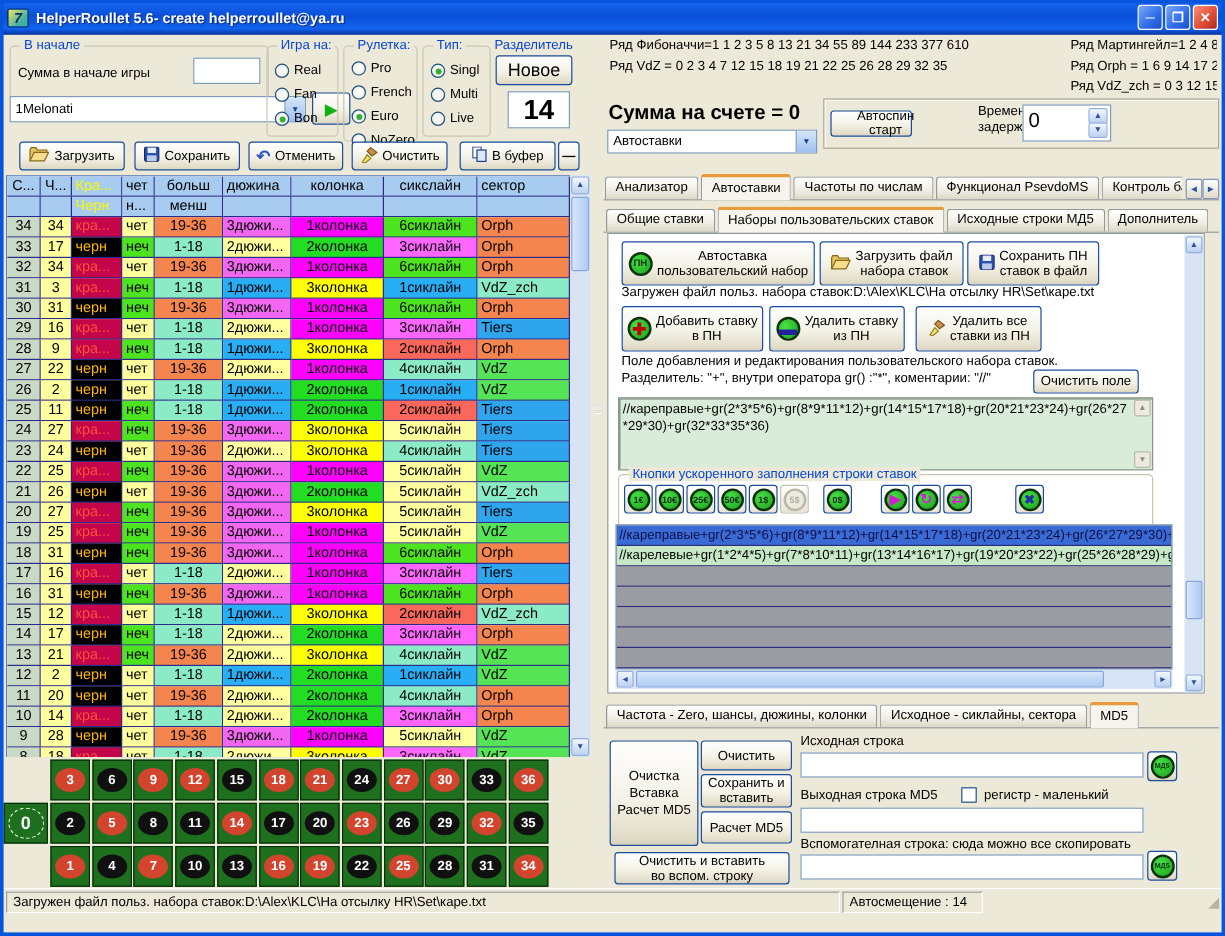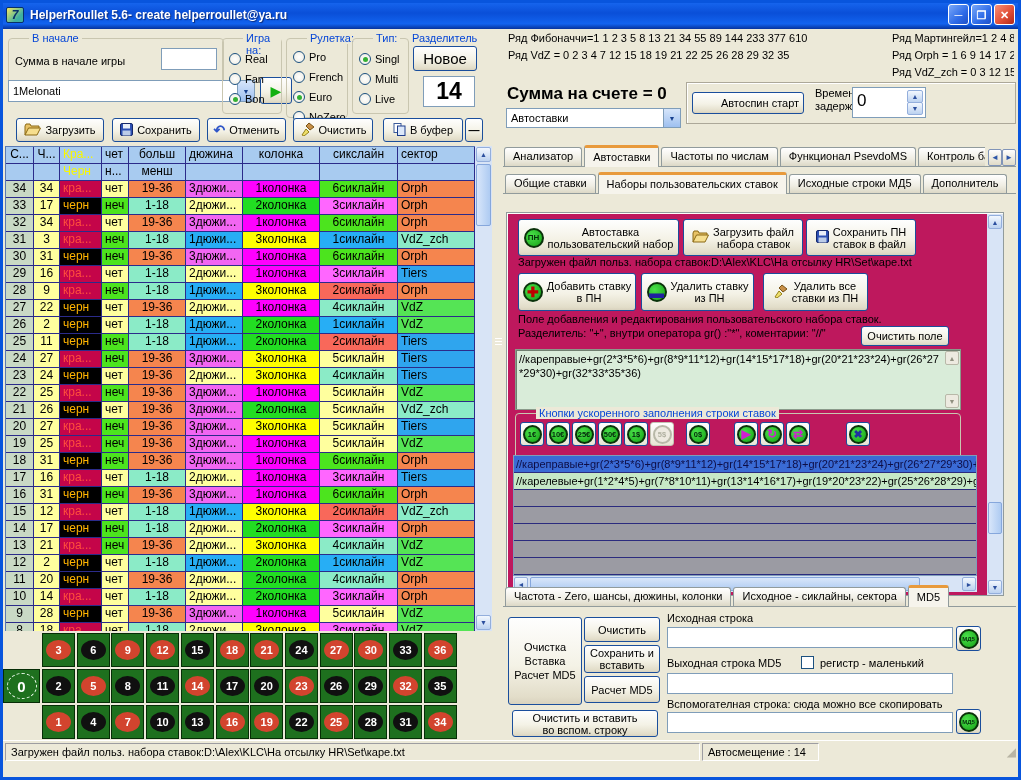--- a/index.html
+++ b/index.html
@@ -11,21 +11,21 @@
 #win-border{position:absolute;inset:0;border:3px solid #0855DD;pointer-events:none;z-index:60;}
 #titlebar{position:absolute;left:0;top:0;width:1021px;height:29px;background:linear-gradient(180deg,#5A9BFF 0%,#1563EC 12%,#0A4FD8 45%,#1263EF 82%,#06339E 100%);display:flex;align-items:center;padding:0 6px;z-index:55;}
 #title-text{color:#fff;font-weight:bold;font-size:12px;margin-left:6px;text-shadow:1px 1px 1px #0A2A7A;}
 .appicon{width:18px;height:16px;background:linear-gradient(135deg,#F8E860,#40B0A0 70%);border:1px solid #083068;border-radius:2px;color:#083068;font-weight:bold;font-size:12px;display:flex;align-items:center;justify-content:center;font-style:italic;}
 .tbtns{margin-left:auto;display:flex;}
 .tb-btn{width:21px;height:21px;border-radius:3px;margin-left:2px;border:1px solid #fff;display:flex;align-items:center;justify-content:center;color:#fff;font-weight:bold;font-size:11px;line-height:10px;}
 .tb-min,.tb-max{background:linear-gradient(135deg,#7AA8F8,#2E6BE8 60%,#1E50C8);}
 .tb-close{background:linear-gradient(135deg,#F89078,#E25038 55%,#B02818);}
 
 .gb{position:absolute;border:1px solid #C9C6B0;border-radius:4px;}
-.gb-label{position:absolute;top:-7px;left:8px;background:#ECE9D8;padding:0 3px;color:#0646D6;margin-left:12px;}
+.gb-label{position:absolute;top:-7px;left:8px;background:#ECE9D8;padding:0 3px;color:#0646D6;}
 .bluetext{color:#0646D6;}
 
 .xbtn{background:linear-gradient(180deg,#FEFEFE 0%,#F4F2E6 55%,#E2DDC9 92%,#D8D2BE 100%);border:1px solid #1A4E9C;border-radius:3px;display:flex;align-items:center;justify-content:center;gap:4px;font-size:11px;cursor:default;text-align:center;}
 
 .inp{background:#fff;border:1px solid #7F9DB9;font-family:"Liberation Sans",sans-serif;font-size:11px;padding:1px 3px;}
 .combo{position:absolute;background:#fff;border:1px solid #7F9DB9;display:flex;align-items:center;}
 .combo .cv{flex:1;padding:0 4px;overflow:hidden;white-space:nowrap;}
 .combo .carr{width:17px;align-self:stretch;background:linear-gradient(180deg,#D6E5FA,#9EC0F0);border-left:1px solid #7F9DB9;display:flex;align-items:center;justify-content:center;color:#17408F;font-size:7px;}
 
 .radio{display:flex;align-items:center;gap:4px;height:20px;}
@@ -54,21 +54,21 @@
 .rcell{position:absolute;width:33px;height:34px;background:#1E701E;border:1px solid #062D06;display:flex;align-items:center;justify-content:center;}
 .rz{position:absolute;left:0;top:38px;width:37px;height:34px;background:#1E701E;border:1px solid #062D06;display:flex;align-items:center;justify-content:center;}
 .rz-ell{width:30px;height:26px;border:1px dashed #E8F8E8;border-radius:50%;color:#FFF;font-weight:bold;font-size:15px;display:flex;align-items:center;justify-content:center;}
 .rball{width:25px;height:20px;border-radius:50%;display:flex;align-items:center;justify-content:center;color:#FFF;font-size:11px;font-weight:bold;}
 .rball.red{background:#D2442E;}
 .rball.black{background:#101010;}
 
 #statusbar{position:absolute;left:3px;top:740px;width:1015px;height:21px;background:#ECE9D8;border-top:1px solid #FFF;z-index:40;}
 .sp{position:absolute;top:2px;height:18px;line-height:16px;padding:0 5px;border:1px solid;border-color:#9D9DA1 #FFFFFF #FFFFFF #9D9DA1;overflow:hidden;white-space:nowrap;}
 
-#content-panel{position:absolute;left:506px;top:212px;width:498px;height:384px;background:#be185d;border:1px solid #919B9C;box-shadow:inset 1px 1px 0 #FDFDFB;z-index:2;}
+#content-panel{position:absolute;left:506px;top:194px;width:498px;height:384px;background:#ffffff;border:1px solid #919B9C;box-shadow:inset 1px 1px 0 #FDFDFB;z-index:2;}
 .gcirc{width:20px;height:20px;border-radius:50%;background:radial-gradient(circle at 35% 35%,#4AE24A,#16A016);border:2px solid #0A320A;color:#06300C;font-weight:bold;font-size:8px;display:flex;align-items:center;justify-content:center;flex:0 0 auto;}
 #bets-edit{position:absolute;left:8px;top:136px;width:446px;height:61px;background:#D9ECD9;border:1px solid #8A9A8A;box-shadow:inset 1px 1px 0 #707F70;}
 #bets-edit .txt{position:absolute;left:3px;top:2px;right:18px;word-break:break-all;line-height:14px;}
 .qbtn{display:inline-flex;width:24px;height:24px;border:1px solid #1A4E9C;border-radius:3px;background:linear-gradient(#FFF,#E8E4D4);align-items:center;justify-content:center;margin-right:2px;vertical-align:top;}
 .qbtn.dis{border-color:#C4C4B4;}
 .qcirc{width:19px;height:19px;border-radius:50%;background:radial-gradient(circle at 35% 35%,#4AE24A,#14A014);border:2px solid #0A320A;color:#03260B;font-weight:bold;font-size:7.5px;display:flex;align-items:center;justify-content:center;}
 .qbtn.dis .qcirc{background:#EDEAE0;border-color:#B8B8A8;color:#B0B0A0;}
 .qcirc.glyph{font-size:12px;color:#D020D0;}
 .qcirc.glyph2{font-size:11px;color:#2030A0;}
 #bets-list{position:absolute;left:6px;top:242px;width:464px;height:121px;border:1px solid #7F9DB9;background:#9B9BA3;overflow:hidden;}
@@ -671,21 +671,21 @@
     <div style="height: 17px; white-space: nowrap;">Ряд VdZ_zch = 0 3 12 15 26 32 35</div>
   </div>
 
 <div class="abs" style="left:507px;top:84px;font-size:17px;font-weight:bold;">Сумма на счете = 0</div>
 <div class="combo" style="left:506px;top:108px;width:175px;height:20px;">
   <span class="cv">Автоставки</span>
   <span class="carr">▼</span>
 </div>
 
 <div class="abs" style="left:686px;top:82px;width:330px;height:42px;border:1px solid #ACA899;box-shadow:inset 1px 1px 0 #FFF;">
-  <div class="xbtn abs" style="left:5px;top:9px;width:112px;height:22px;padding-left:24px;">Автоспин старт</div>
+  <div class="xbtn abs" style="left:5px;top:9px;width:68px;height:22px;padding-left:24px;">Автоспин старт</div>
   <div class="abs ml" style="left:96px;top:4px;width:70px;line-height:13px;margin-left:32px;">Временная
 задержка, мс</div>
   <div class="abs" style="left:165px;top:4px;width:74px;height:31px;background:#fff;border:1px solid #7F9DB9;">
     <span class="abs" style="left:4px;top:3px;font-size:17px;">0</span>
     <span class="sb-btn" style="right:2px;top:2px;width:16px;height:13px;">▲</span>
     <span class="sb-btn" style="right:2px;bottom:2px;width:16px;height:13px;">▼</span>
   </div>
 </div>
 
 <div class="tabline" style="left:503px;top:166px;width:513px;"></div>

